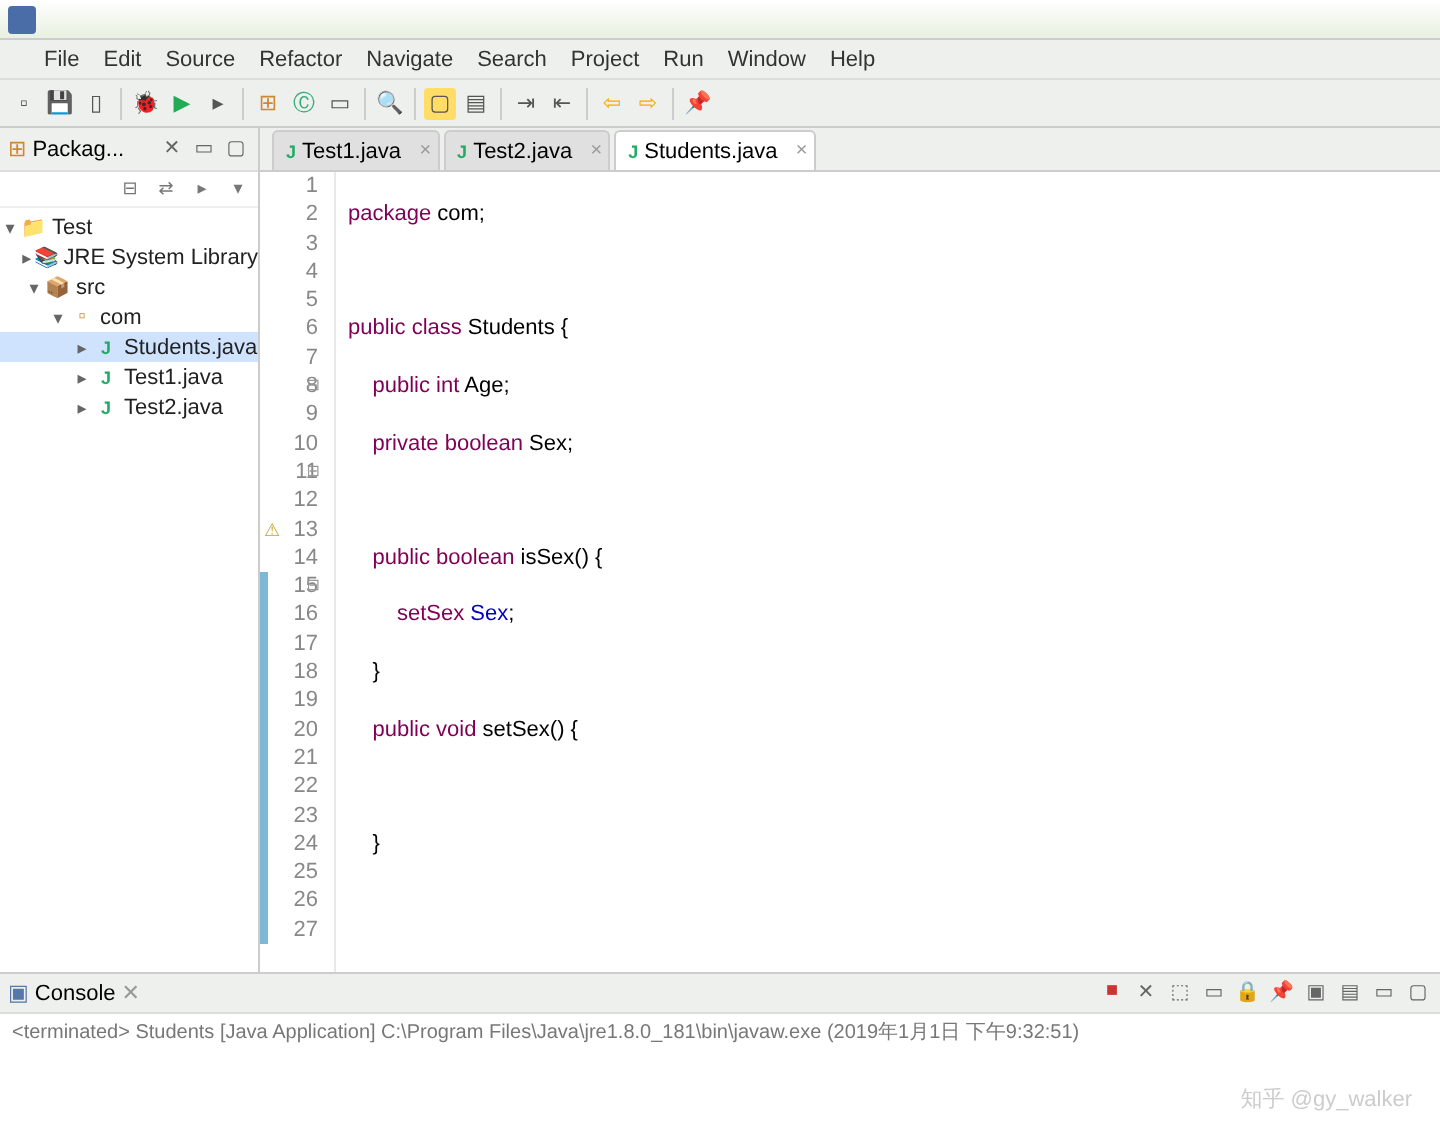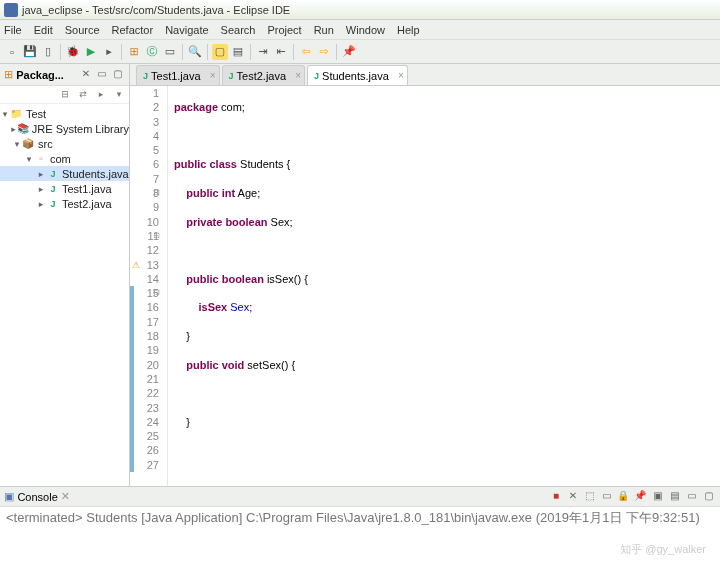--- a/index.html
+++ b/index.html
@@ -1,28 +1,28 @@
 <!DOCTYPE html>
 <html><head>
 <meta charset="utf-8">
 <style>
 * { margin: 0; padding: 0; box-sizing: border-box; font-family: "Segoe UI", Tahoma, sans-serif; font-size: 11px; }
 body { background: #f0f0f0; width: 720px; height: 563px; overflow: hidden; position: relative; }
 .title-bar { height: 20px; background: linear-gradient(#fff, #e8f0e0); border-bottom: 1px solid #ccc; display: flex; align-items: center; padding: 0 4px; }
 .title-bar .icon { width: 14px; height: 14px; background: #4a6da7; border-radius: 2px; margin-right: 4px; }
 .title-bar .ttext { color: #333; font-size: 11px; }
-.menu-bar { height: 20px; background: #eef0ee; display: flex; align-items: center; padding: 0 4px; gap: 12px; font-size: 11px; color: #333; border-bottom: 1px solid #ddd;}
+.menu-bar { height: 20px; background: #eef0ee; display: flex; align-items: center; padding: 0 22px; gap: 12px; font-size: 11px; color: #333; border-bottom: 1px solid #ddd;}
 .menu-bar span { cursor: default; }
 .toolbar { height: 24px; background: #eef0ee; border-bottom: 1px solid #ccc; display: flex; align-items: center; padding: 0 4px; gap: 2px; }
 .toolbar .tbtn { width: 16px; height: 16px; display: inline-flex; align-items: center; justify-content: center; font-size: 11px; color: #555; border-radius: 2px; }
 .toolbar .sep { width: 1px; height: 16px; background: #ccc; margin: 0 2px; }
 .main-area { display: flex; height: 422px; }
 .sidebar { width: 130px; background: #fff; border-right: 1px solid #ccc; display: flex; flex-direction: column; }
 .sidebar-header { height: 22px; background: #eef0ee; display: flex; align-items: center; padding: 0 4px; border-bottom: 1px solid #ddd; font-size: 11px; }
-.sidebar-header .label { flex: 1; font-weight: bold; }
+.sidebar-header .label { flex: 1; }
 .sidebar-header .mini { width: 14px; height: 14px; margin-left: 2px; color: #666; font-size: 10px; text-align: center;}
 .sidebar-sub { height: 18px; display: flex; align-items: center; justify-content: flex-end; padding: 0 4px; gap: 6px; background: #fff; border-bottom: 1px solid #eee;}
 .sidebar-sub .mini { width: 12px; height: 12px; color: #777; font-size: 9px; text-align: center; }
 .tree { flex: 1; overflow: auto; padding: 2px 0; }
 .tree-row { display: flex; align-items: center; height: 15px; white-space: nowrap; font-size: 11px; color: #222; }
 .tree-row .tw { width: 10px; text-align: center; color: #666; font-size: 9px; }
 .tree-row .pad { display: inline-block; }
 .tree-row .icon { width: 14px; height: 12px; margin-right: 2px; display: inline-flex; align-items: center; justify-content: center; font-size: 9px; }
 .tree-row.sel { background: #cfe3ff; }
 .ic-proj::before { content: "📁"; font-size: 10px; }
@@ -37,37 +37,36 @@
 .tab .jic { color: #2a6; font-weight: bold; margin-right: 3px; font-size: 9px; }
 .tab .close { position: absolute; right: 3px; color: #999; font-size: 10px; }
 .code-area { flex: 1; display: flex; overflow: auto; font-family: Consolas, monospace; font-size: 12px; line-height: 14.3px; }
 .gutter { width: 38px; background: #fff; border-right: 1px solid #e8e8e8; text-align: right; padding-right: 8px; color: #888; position: relative; }
 .gutter .ln { height: 14.3px; position: relative; }
 .gutter .mark { width: 4px; height: 14.3px; background: #7fb8d6; position: absolute; left: 0; }
 .gutter .ln .warn { position: absolute; left: 2px; color: #c9a227; font-size: 9px; }
 .gutter .ln .fold { position: absolute; right: -1px; color: #999; font-size: 8px; }
 .code { flex: 1; padding-left: 6px; color: #000; white-space: pre; }
 .code .line { height: 14.3px; }
-.kw { color: #7f0055; font-weight: bold; }
+.kw { color: #7f0055; font-weight: normal; }
 .fld { color: #0000c0; }
 .console-area { height: 77px; border-top: 1px solid #ccc; background: #fff; display: flex; flex-direction: column; }
 .console-header { height: 20px; background: #eef0ee; display: flex; align-items: center; padding: 0 4px; border-bottom: 1px solid #ddd; font-size: 11px; }
 .console-header .label { flex: 1; display: flex; align-items: center; gap: 3px; }
 .console-header .btns { display: flex; gap: 3px; }
 .console-header .cb { width: 14px; height: 14px; color: #666; font-size: 10px; text-align: center; }
 .console-body { flex: 1; padding: 2px 6px; font-family: Consolas, monospace; font-size: 11px; color: #222; overflow: hidden; }
-.console-body .term { color: #777; font-size: 13px; }
+.console-body .term { color: #777; font-size: 10px; }
 .watermark { position: absolute; right: 14px; bottom: 6px; color: #ccc; font-size: 11px; }
 </style>
 </head>
 <body>
 
 <div class="title-bar">
   <span class="icon"></span>
-  <span class="ttext">java_eclipse - Test/src/com/Students.java - Eclipse IDE</span>
 </div>
 
 <div class="menu-bar">
   <span>File</span>
   <span>Edit</span>
   <span>Source</span>
   <span>Refactor</span>
   <span>Navigate</span>
   <span>Search</span>
   <span>Project</span>
@@ -213,21 +212,21 @@
           <div class="ln"><span class="mark"></span>27</div>
       </div>
       <div class="code">
 <div class="line"><span class="kw">package</span> com;</div>
 <div class="line"></div>
 <div class="line"><span class="kw">public</span> <span class="kw">class</span> Students {</div>
 <div class="line">    <span class="kw">public</span> <span class="kw">int</span> Age;</div>
 <div class="line">    <span class="kw">private</span> <span class="kw">boolean</span> Sex;</div>
 <div class="line"></div>
 <div class="line">    <span class="kw">public</span> <span class="kw">boolean</span> isSex() {</div>
-<div class="line">        <span class="kw">isSex</span> <span class="fld">Sex</span>;</div>
+<div class="line">        <span class="kw">setSex</span> <span class="fld">Sex</span>;</div>
 <div class="line">    }</div>
 <div class="line">    <span class="kw">public</span> <span class="kw">void</span> setSex() {</div>
 <div class="line"></div>
 <div class="line">    }</div>
 
 
 
 
 
 

